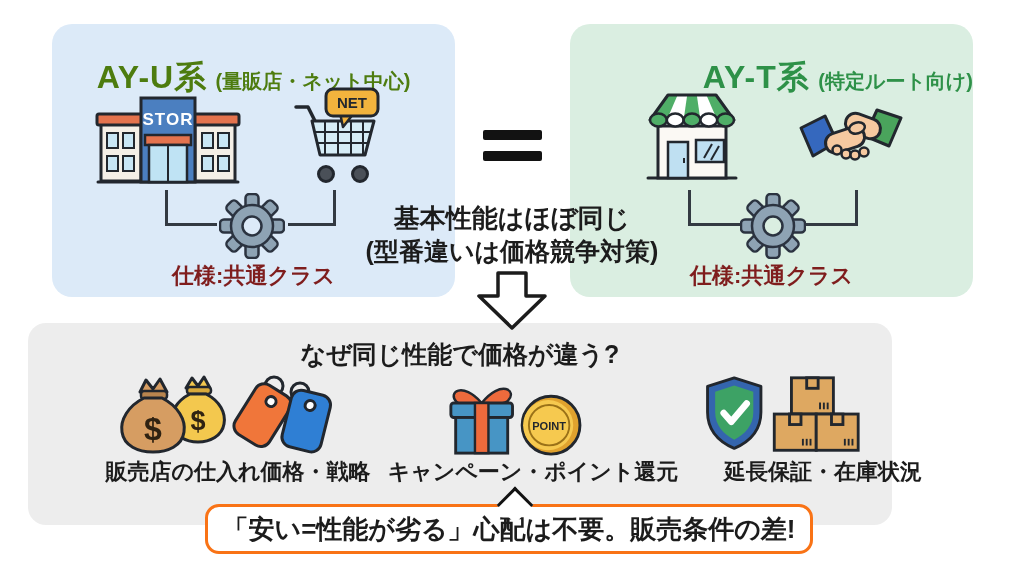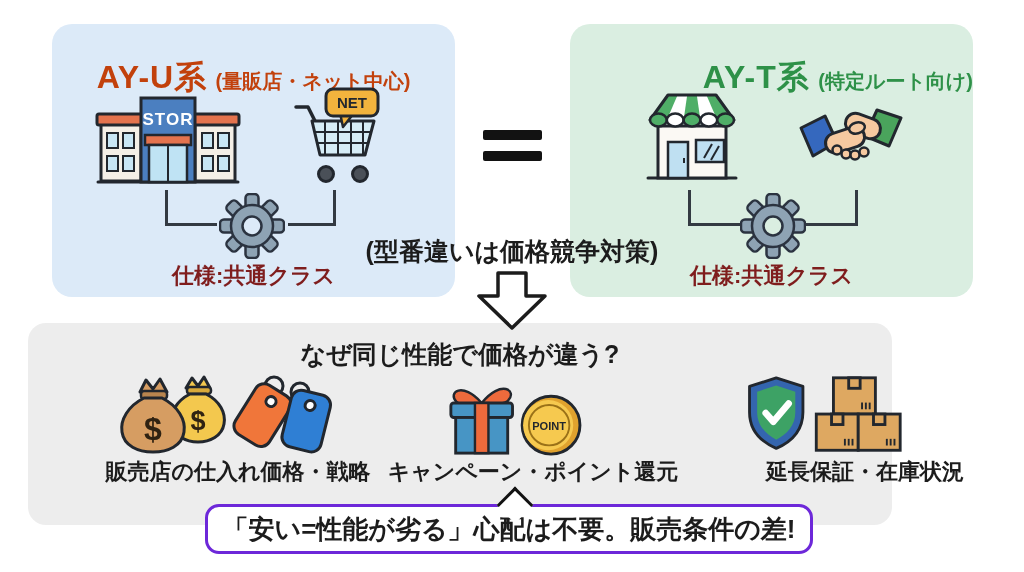--- a/index.html
+++ b/index.html
@@ -7,21 +7,21 @@
   .stage { position:relative; width:1024px; height:572px; background:#ffffff; overflow:hidden;
            font-weight:700; color:#1c1c1c; }
 
   
   .panel { position:absolute; top:24px; width:403px; height:273px; border-radius:20px; }
   .panel-left  { left:52px;  background:#dceaf8; }
   .panel-right { left:570px; background:#daeee1; }
   .panel-title { position:absolute; top:32px; left:0; width:100%; text-align:center; white-space:nowrap; }
   .panel-title .t { font-size:32px; font-weight:800; letter-spacing:1px; }
   .panel-title .s { font-size:20px; font-weight:800; margin-left:4px; }
-  .panel-left  .panel-title { color:#c2410c; }
+  .panel-left  .panel-title { color:#4d7c0f; }
   .panel-right .panel-title { color:#2e9148;text-align:right; }
 
   .spec-label { position:absolute; top:237px; left:0; width:100%; text-align:center;
                 font-size:22px; font-weight:800; color:#7f1d1d; }
 
   .icon-abs { position:absolute; }
 
   
   .bracket { position:absolute; top:190px; height:36px; }
   .bracket.bl { border-left:3px solid #333a42; border-bottom:3px solid #333a42; }
@@ -39,26 +39,26 @@
   .bottom-box { position:absolute; left:28px; top:323px; width:864px; height:202px;
                 background:#ededed; border-radius:18px; z-index:1; }
   .bottom-title { position:absolute; top:15px; left:50%; transform:translateX(-50%);
                   font-size:25px; font-weight:800; white-space:nowrap; }
   .reason-item { position:absolute; top:47px; width:280px; display:flex; flex-direction:column; align-items:center; }
   .reason-item .icons { height:86px; display:flex; align-items:flex-end; }
   .reason-item .lbl { margin-top:1px; font-size:22px; font-weight:800; white-space:nowrap;padding-left:16px; }
   .ri-1 { left:62px; }
   .ri-2 { left:357px; }
   .ri-2 .icons { transform:translateX(-12px); }
-  .ri-3 { left:689px; }
+  .ri-3 { left:647px; }
   .ri-3 .icons { transform:translateX(-35px); }
 
   
   .callout { position:absolute; left:205px; top:504px; width:608px; height:50px;
-             background:#ffffff; border:3px solid #6d28d9; border-radius:14px; z-index:7;
+             background:#ffffff; border:3px solid #f97316; border-radius:14px; z-index:7;
              display:flex; align-items:center; justify-content:center; }
   .callout .txt { font-size:26px; font-weight:800; white-space:nowrap; }
   .callout .caret { position:absolute; top:-15px; left:294px; width:26px; height:26px;
              background:#ffffff; border-top:3px solid #121212; border-left:3px solid #121212;
              transform:rotate(45deg); z-index:8; }
 
   svg { display:block; }
   svg text { font-family:"Liberation Sans","DejaVu Sans",sans-serif; }
 </style>
 </head>
@@ -182,20 +182,21 @@
         <rect x="-6.5" y="-32" width="13" height="64" rx="4" transform="rotate(90)"></rect>
         <rect x="-6.5" y="-32" width="13" height="64" rx="4" transform="rotate(135)"></rect>
       </g>
       <circle r="21" fill="#8ea3b4" stroke="#2b3340" stroke-width="2.5"></circle>
       <circle r="9.5" fill="#daeee1" stroke="#2b3340" stroke-width="2.5"></circle>
     </g>
   </svg>
 
   <div class="eq-bar" style="top:130px;"></div>
   <div class="eq-bar" style="top:151px;"></div>
+  <div class="headline">基本性能はほぼ同じ</div>
   <div class="subheadline">(型番違いは価格競争対策)</div>
   <svg class="down-arrow" width="72" height="60" viewBox="0 0 72 60">
     <polygon points="22,2 50,2 50,25 69,25 36,57 3,25 22,25" fill="#ffffff" stroke="#1c1c1c" stroke-width="3.5" stroke-linejoin="round"></polygon>
   </svg>
 
   <section class="bottom-box">
     <div class="bottom-title">なぜ同じ性能で価格が違う?</div>
 
     <div class="reason-item ri-1">
       <div class="icons">

